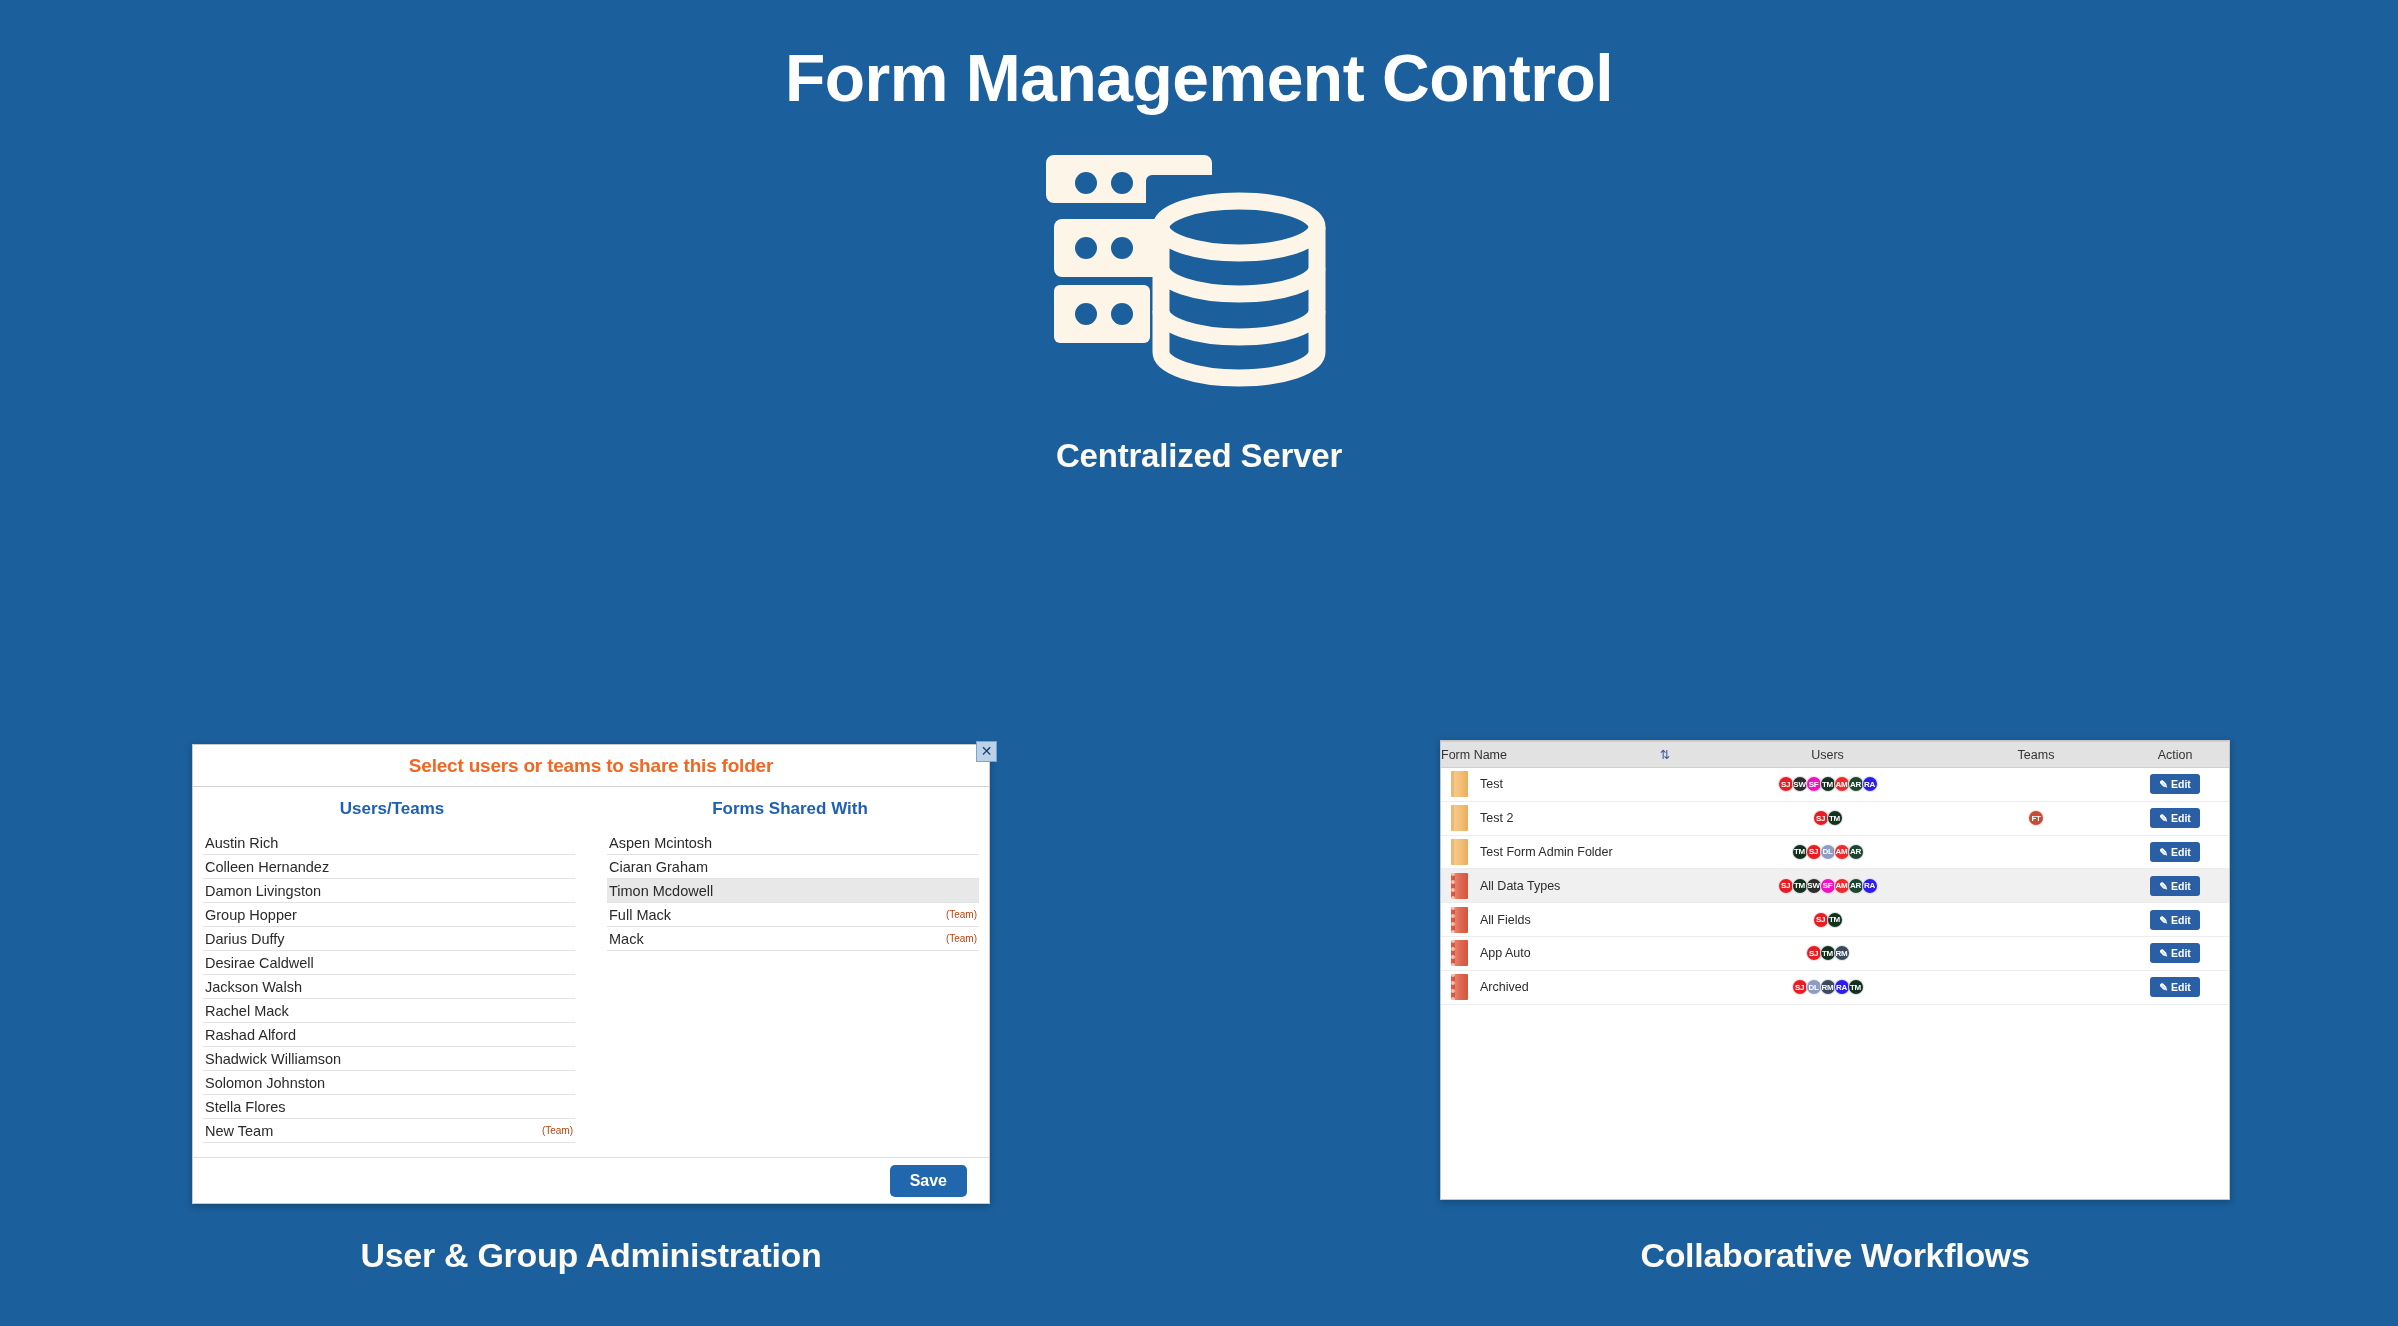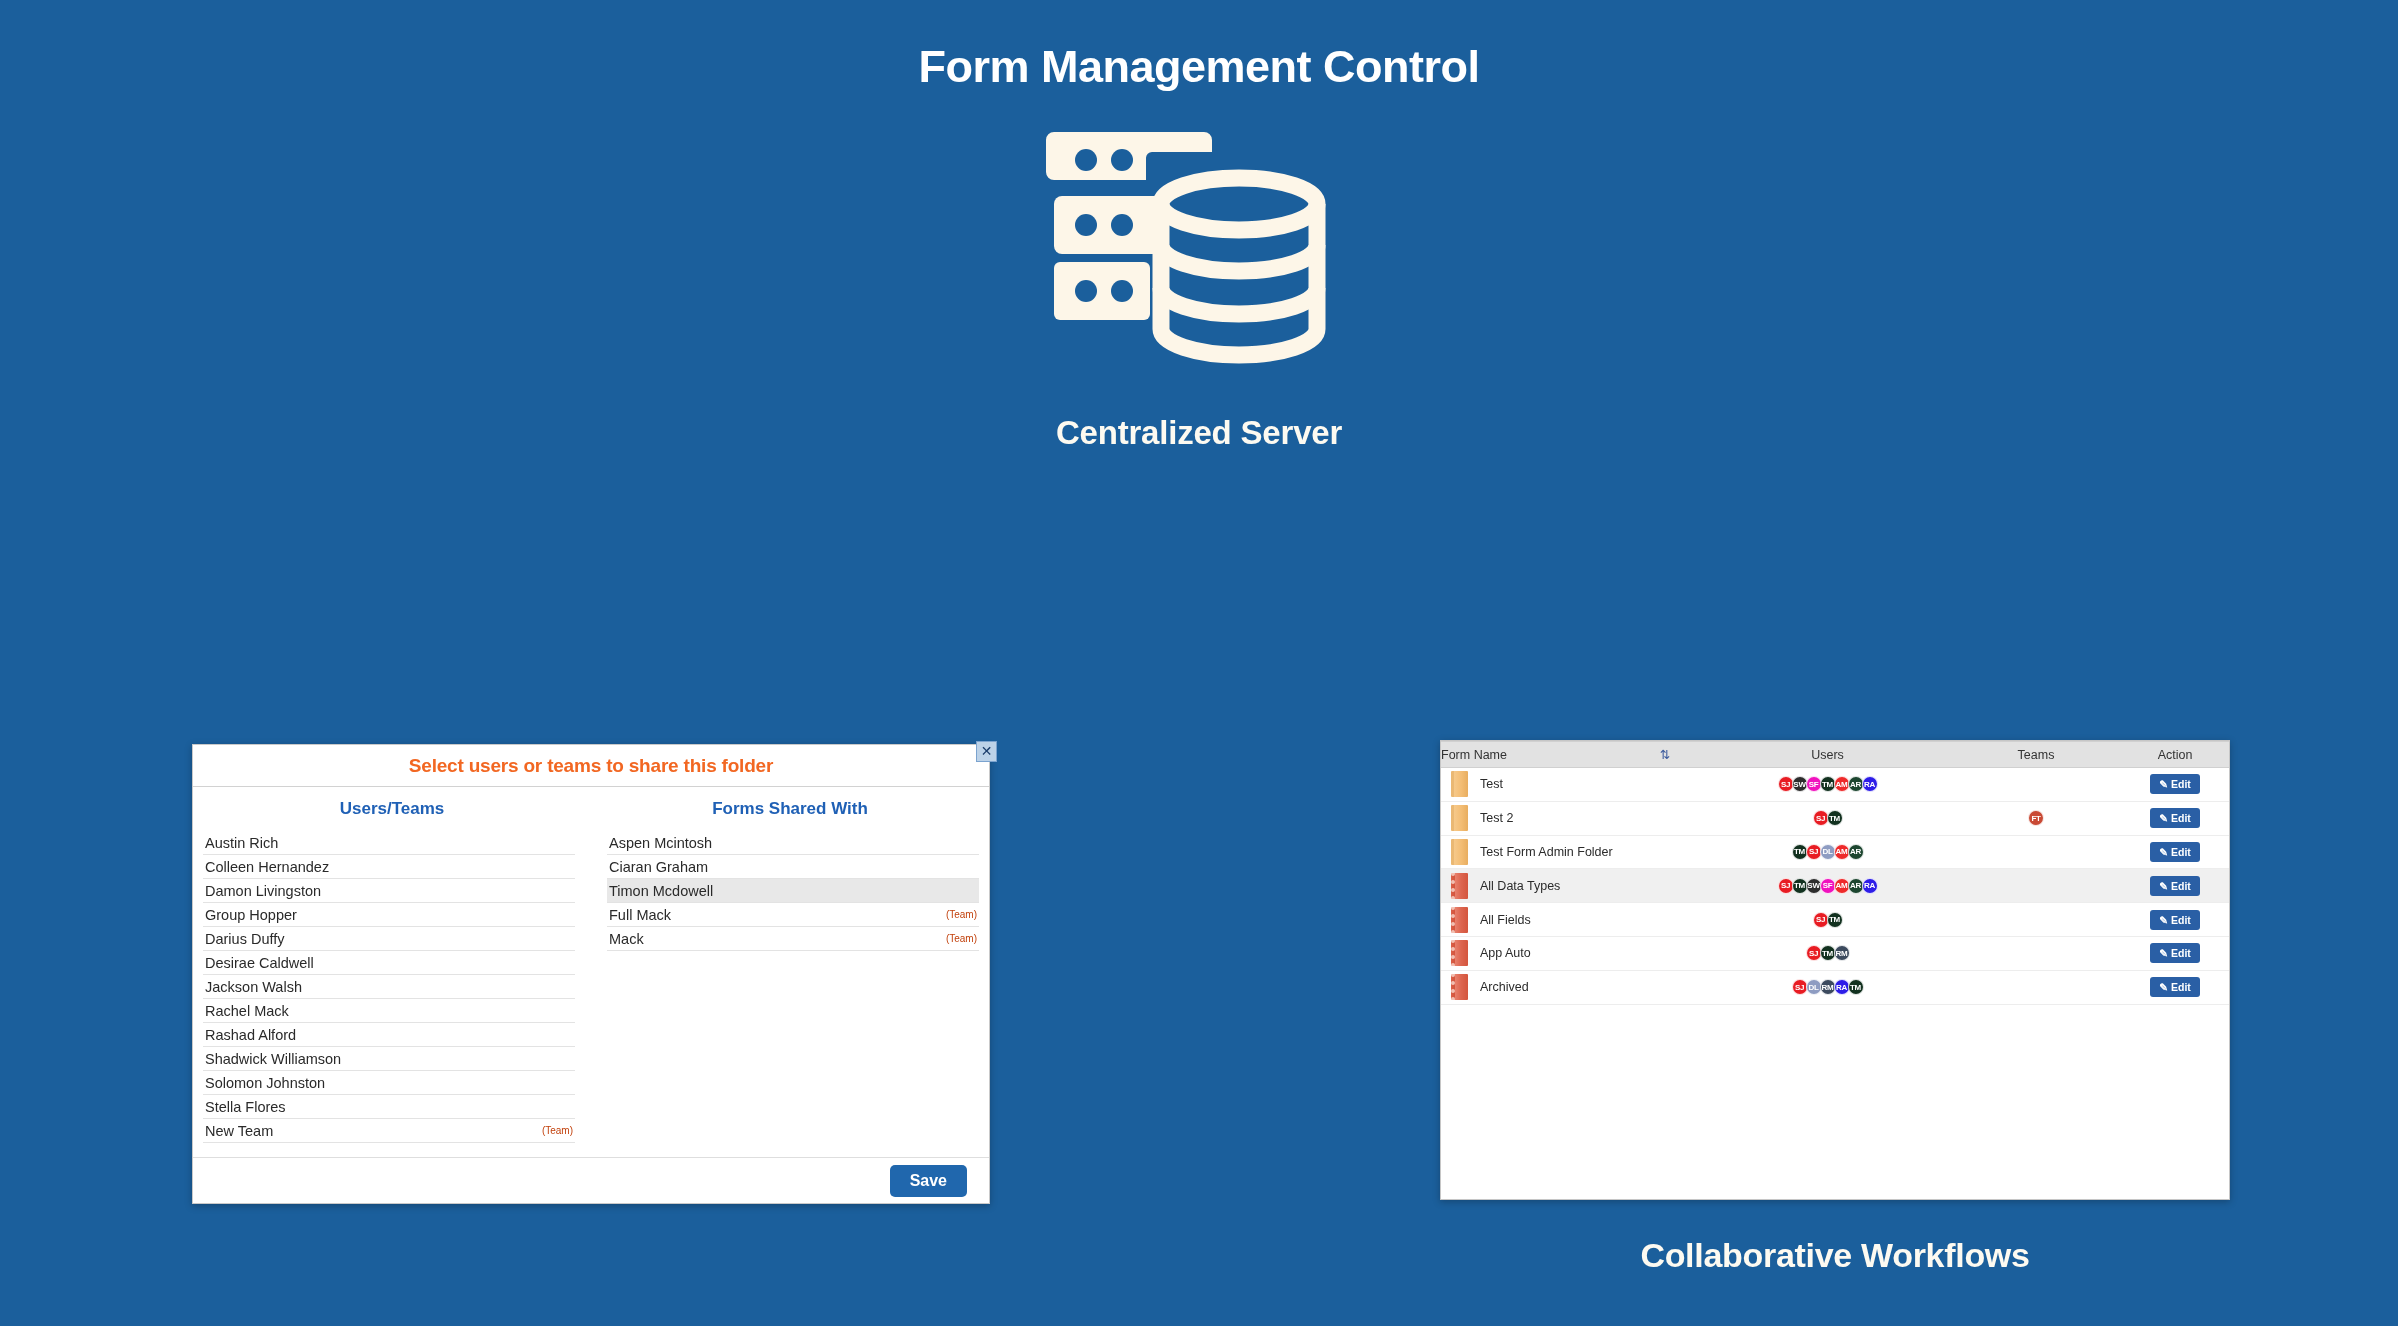--- a/index.html
+++ b/index.html
@@ -7,21 +7,21 @@
     width: 2398px; height: 1326px;
     background: #1b5f9c;
     font-family: "Liberation Sans", sans-serif;
     overflow: hidden;
   }
 
   
   #main-title {
     text-align: center;
     color: #ffffff;
-    font-size: 45px;
+    font-size: 66px;
     font-weight: bold;
     letter-spacing: -0.5px;
     padding-top: 42px;
     line-height: 1.1;
   }
 
   
   #server-icon-wrap {
     display: flex;
     justify-content: center;
@@ -646,14 +646,15 @@
           <div class="cell-action">
             <button class="edit-button">
               <span>✎</span>
               <span>Edit</span>
             </button>
           </div>
         </div>
       </div>
   </div>
 
+  <div class="panel-caption" id="caption-left">User &amp; Group Administration</div>
   <div class="panel-caption" id="caption-right">Collaborative Workflows</div>
 </div>
 
 </body></html>

